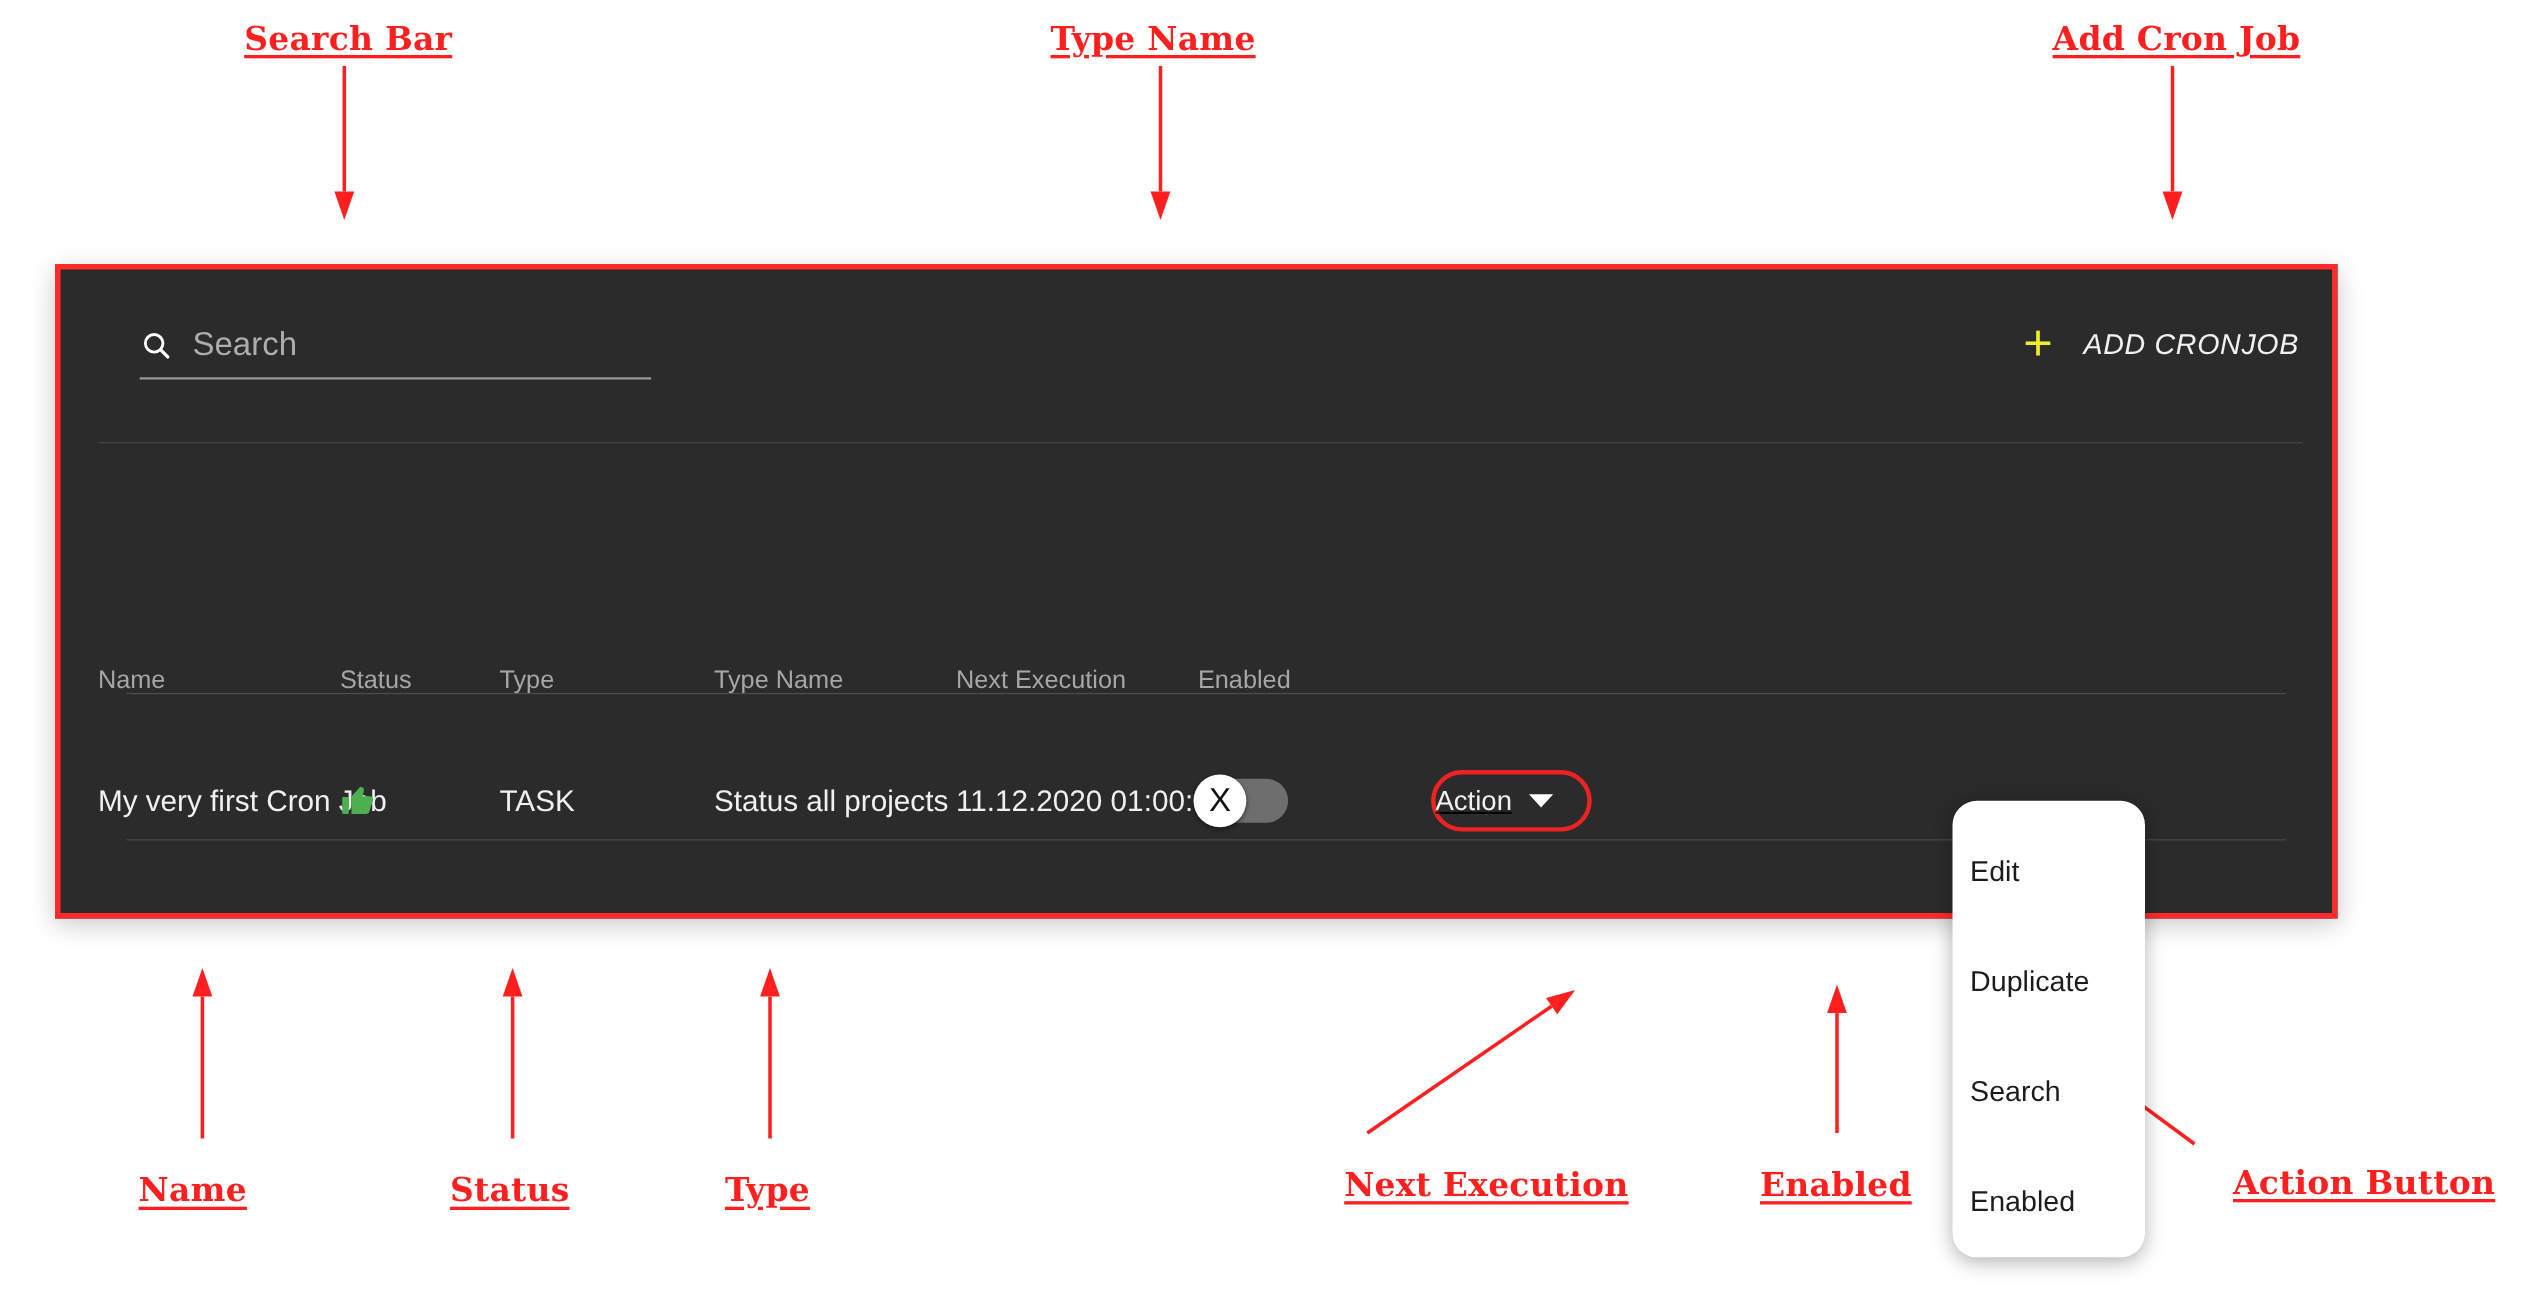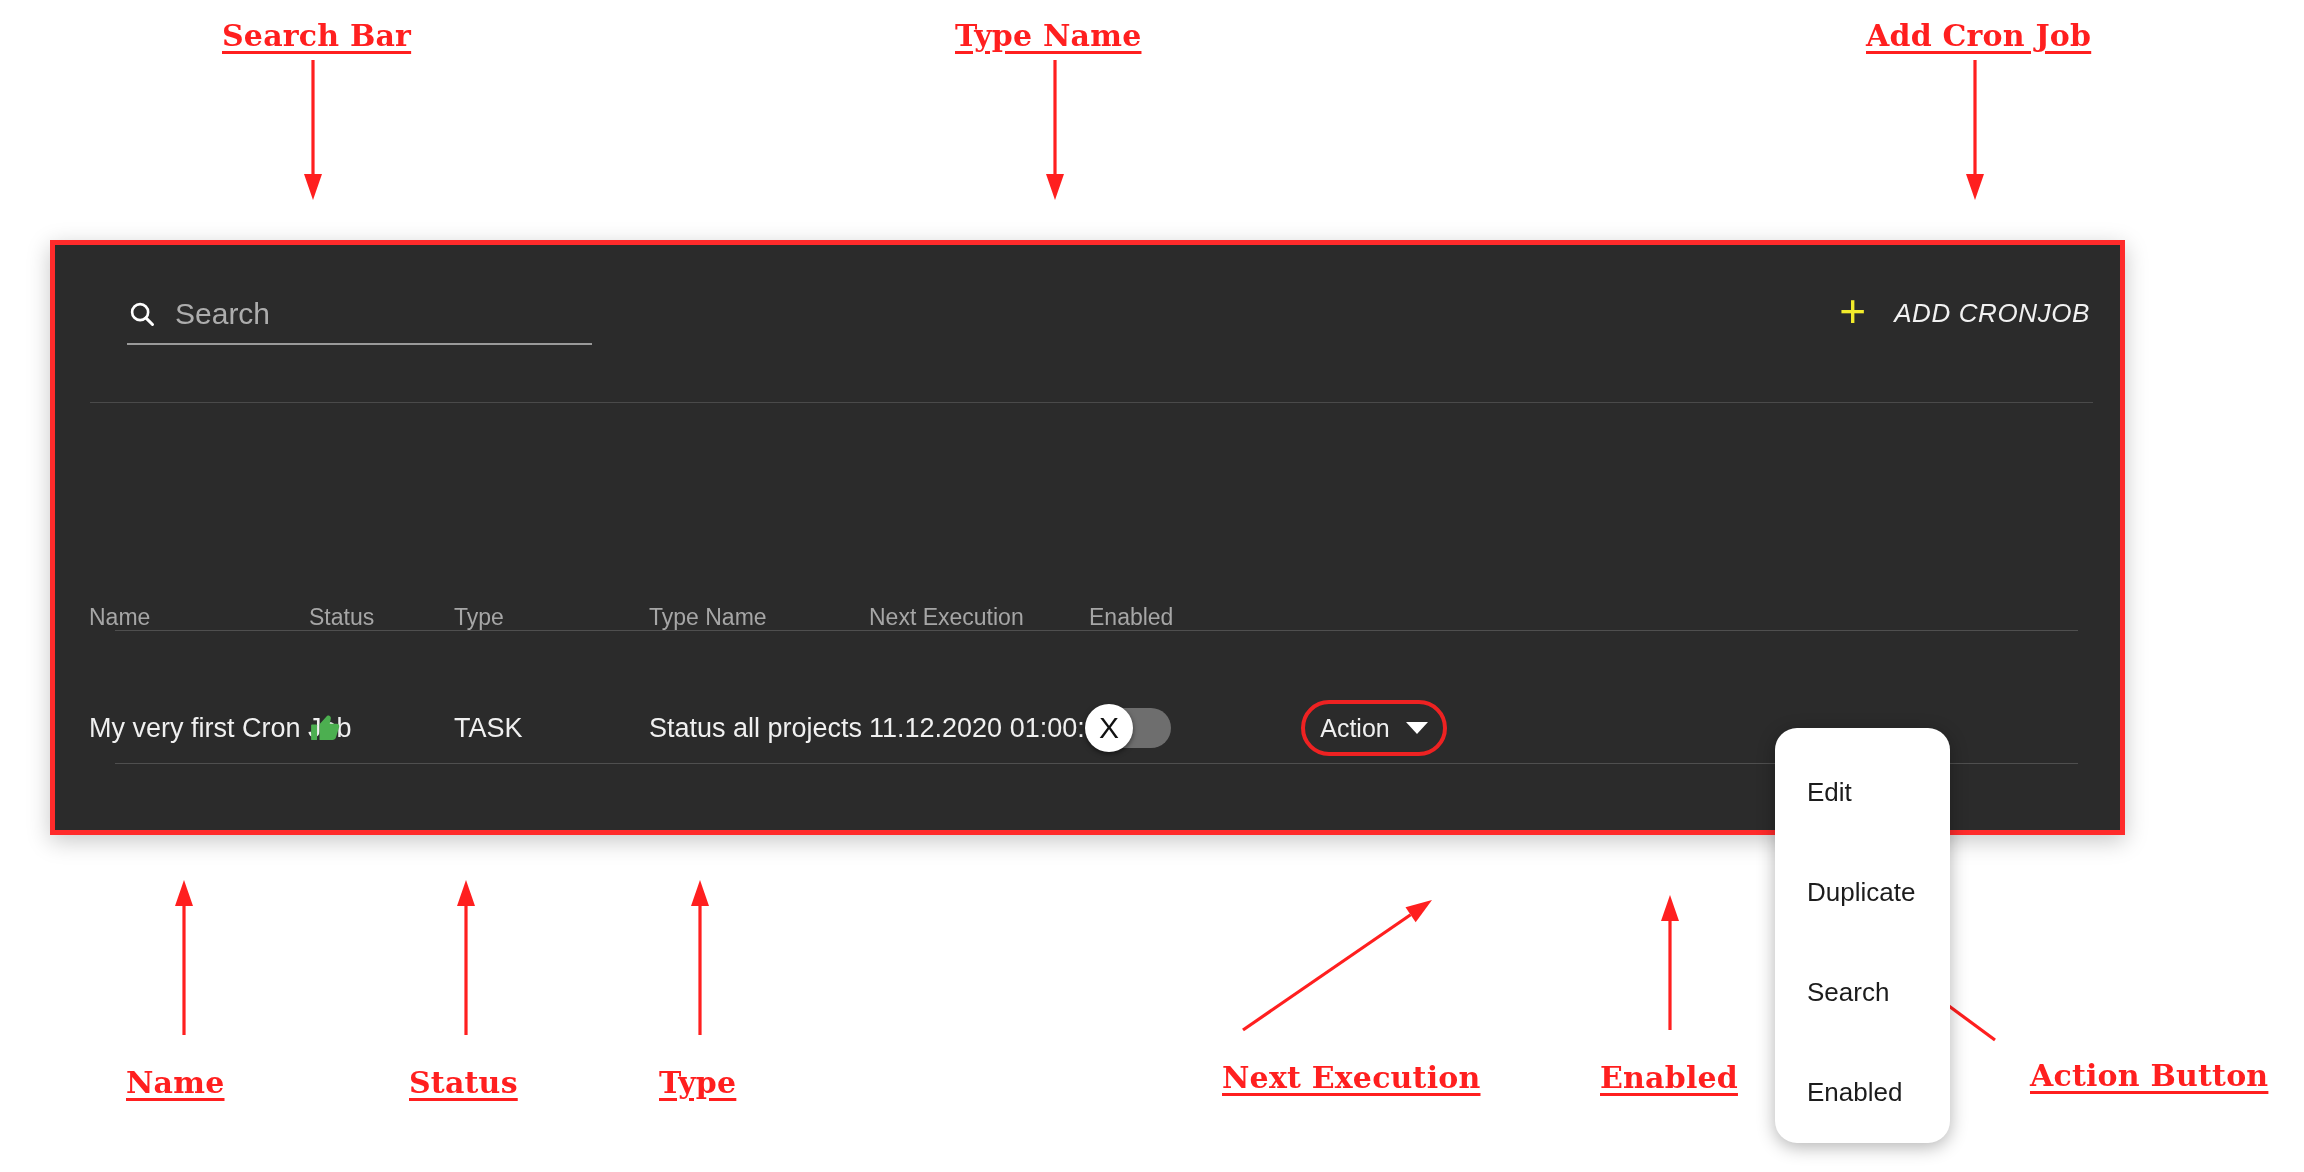--- a/index.html
+++ b/index.html
@@ -197,25 +197,25 @@
   
   .action-btn {
     position: relative;
     width: 146px;
     height: 56px;
     border: 4px solid #ee2222;
     border-radius: 28px;
     background: transparent;
     display: flex;
     align-items: center;
-    justify-content: center;
     gap: 16px;
     cursor: pointer;
     box-sizing: border-box;
     margin-left: -6px;
+    text-decoration: underline;
   }
   .action-label {
     color: #f0f0f0;
     font-size: 25px;
     font-family: "Liberation Sans", sans-serif;
   }
   .caret { display: block; width: 0; height: 0;
     border-left: 11px solid transparent;
     border-right: 11px solid transparent;
     border-top: 12px solid #ffffff; }
@@ -231,21 +231,21 @@
     border-radius: 22px;
     box-shadow: 0 4px 18px rgba(0,0,0,0.30);
     z-index: 40;
     padding-top: 14px;
     box-sizing: border-box;
   }
   .menu-item {
     height: 100px;
     display: flex;
     align-items: center;
-    padding-left: 32px;
+    padding-left: 16px;
     color: #1c1c1c;
     font-size: 26px;
     font-family: "Liberation Sans", sans-serif;
     cursor: pointer;
     box-sizing: border-box;
     white-space: nowrap;
   }
 </style>
 </head>
 <body>

